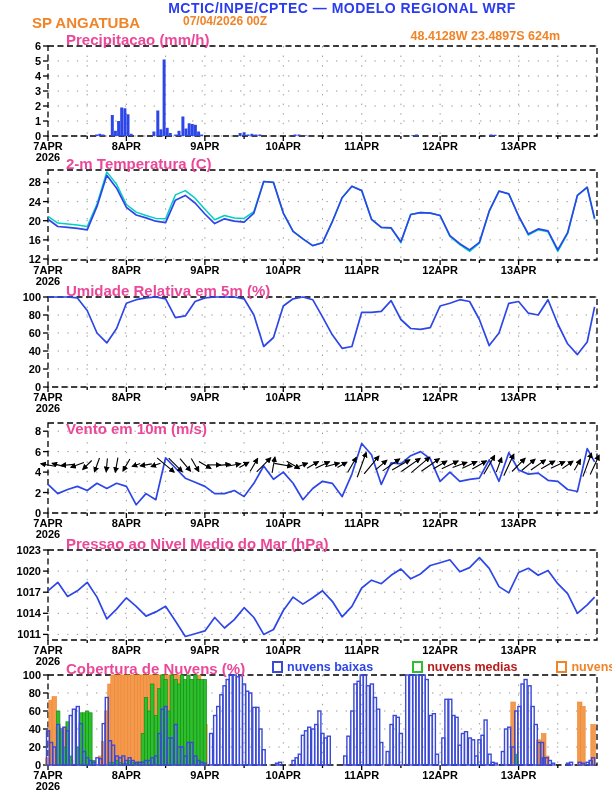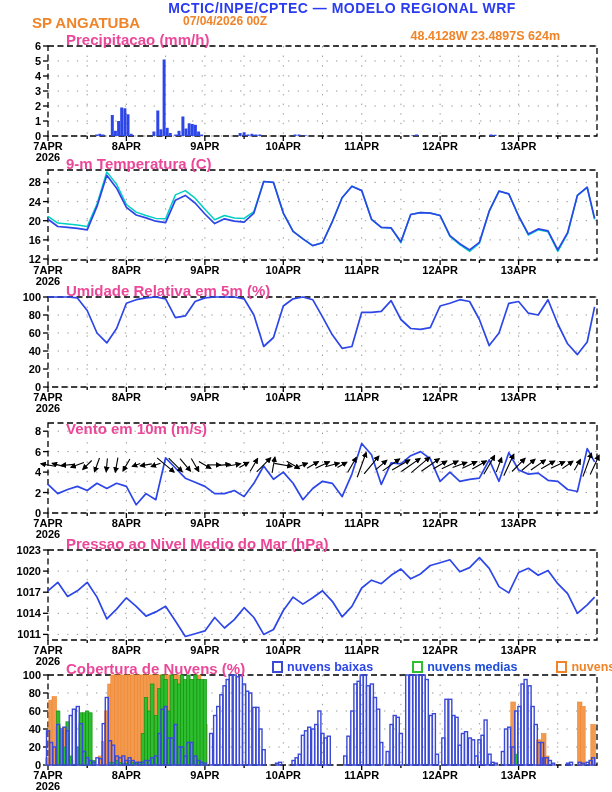--- a/index.html
+++ b/index.html
@@ -14,21 +14,21 @@
   .ptitle{position:absolute;left:66px;font-size:15px;color:#ec4899;white-space:nowrap;}
   .t0{top:31px;} .t1{top:155px;} .t2{top:282px;} .t3{top:420px;text-align:center;} .t4{top:535px;} .t5{top:660px;}
   .ptitle2{position:absolute;top:155px;right:38px;font-size:12.5px;color:#00cfc4;white-space:nowrap;}
   .legend{position:absolute;top:660px;left:244px;display:flex;gap:11px;align-items:center;}
   .lg-item{display:flex;align-items:center;gap:4px;white-space:nowrap;padding-left:28px;}
   .sq{display:inline-block;width:7px;height:8px;background:#fff;}
   .sq-blue{border:2px solid #3a49d6;}
   .sq-green{border:2px solid #2ebf2e;}
   .sq-orange{border:2px solid #f08428;}
   .lg-lab{font-size:12.5px;}
-  .lab-blue{color:#2d46e8;} .lab-green{color:#1d4ed8;} .lab-orange{color:#f08428;}
+  .lab-blue{color:#2d46e8;} .lab-green{color:#b91c1c;} .lab-orange{color:#f08428;}
 </style>
 </head>
 <body>
 
 <div id="stage">
   <svg id="plot" width="612" height="792" viewBox="0 0 612 792">
       <defs>
         <marker id="ah" viewBox="0 0 8 8" refX="6.5" refY="4" markerWidth="5.5" markerHeight="5.5" orient="auto">
           <path d="M0,0 L8,4 L0,8 Z" fill="#000"></path>
         </marker>
@@ -724,21 +724,21 @@
         <rect x="591.6" y="757.8" width="3" height="7.2" fill="none" stroke="#3a49d6" stroke-width="1.4"></rect>
       </g>
     </svg>
 
   <div class="hdr">MCTIC/INPE/CPTEC — MODELO REGIONAL WRF</div>
   <div class="stn">SP ANGATUBA</div>
   <div class="run">07/04/2026 00Z</div>
   <div class="loc">48.4128W 23.4897S 624m</div>
 
   <div class="ptitle t0">Precipitacao (mm/h)</div>
-  <div class="ptitle t1">9-m Temperatura (C)</div>
+  <div class="ptitle t1">2-m Temperatura (C)</div>
   <div class="ptitle t2">Umidade Relativa em 5m (%)</div>
   <div class="ptitle t3">Vento em 10m (m/s)</div>
   <div class="ptitle t5">Cobertura de Nuvens (%)</div>
   <div class="ptitle t4">Pressao ao Nivel Medio do Mar (hPa)</div>
 
   <div class="legend">
     <span class="lg-item">
       <span class="sq sq-blue"></span>
       <span class="lg-lab lab-blue">nuvens baixas</span>
     </span>

